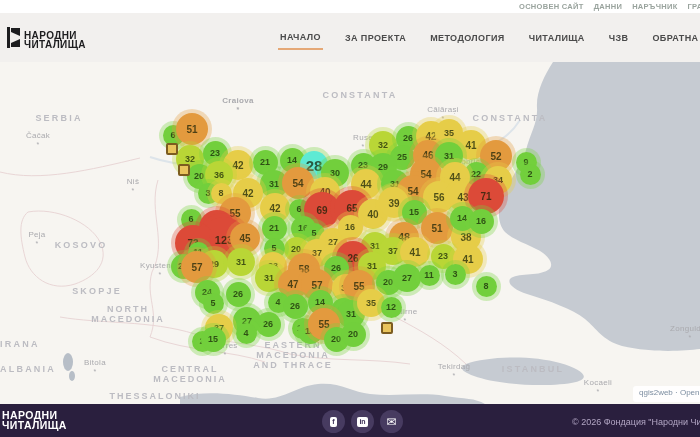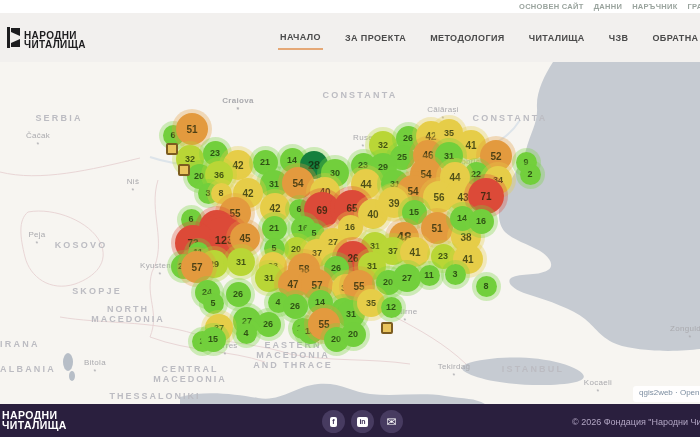--- a/index.html
+++ b/index.html
@@ -189,21 +189,21 @@
         </div>
       </div>
     <div id="markers">
         <div class="cl" style="height: 21px; width: 21px; left: 162.5px; top: 62.5px; background: rgb(114, 207, 60); box-shadow: rgba(118, 210, 63, 0.32) 0px 0px 0px 4px; font-size: 9px;">6</div>
         <div class="cl" style="height: 32px; width: 32px; left: 176px; top: 51px; background: rgb(227, 154, 62); box-shadow: rgba(227, 154, 62, 0.32) 0px 0px 0px 4px; font-size: 10px;">51</div>
         <div class="cl" style="height: 28px; width: 28px; left: 176px; top: 83px; background: rgb(185, 214, 54); box-shadow: rgba(185, 214, 54, 0.32) 0px 0px 0px 4px; font-size: 9px;">32</div>
         <div class="cl" style="height: 25px; width: 25px; left: 202.5px; top: 78.5px; background: rgb(114, 207, 60); box-shadow: rgba(118, 210, 63, 0.32) 0px 0px 0px 4px; font-size: 9px;">23</div>
         <div class="cl" style="height: 30px; width: 30px; left: 223px; top: 88px; background: rgb(230, 205, 72); box-shadow: rgba(230, 205, 72, 0.32) 0px 0px 0px 4px; font-size: 10px;">42</div>
         <div class="cl" style="height: 25px; width: 25px; left: 252.5px; top: 87.5px; background: rgb(114, 207, 60); box-shadow: rgba(118, 210, 63, 0.32) 0px 0px 0px 4px; font-size: 9px;">21</div>
         <div class="cl" style="height: 25px; width: 25px; left: 279.5px; top: 85.5px; background: rgb(114, 207, 60); box-shadow: rgba(118, 210, 63, 0.32) 0px 0px 0px 4px; font-size: 9px;">14</div>
-        <div class="cl" style="height: 28px; width: 28px; left: 300px; top: 89px; background: #15803d; box-shadow: rgba(118, 210, 63, 0.32) 0px 0px 0px 4px; font-size: 11px;">28</div>
+        <div class="cl" style="height: 28px; width: 28px; left: 300px; top: 89px; background: #5eead4; box-shadow: rgba(118, 210, 63, 0.32) 0px 0px 0px 4px; font-size: 15px;">28</div>
         <div class="cl" style="height: 28px; width: 28px; left: 321px; top: 97px; background: rgb(114, 207, 60); box-shadow: rgba(118, 210, 63, 0.32) 0px 0px 0px 4px; font-size: 9px;">30</div>
         <div class="cl" style="height: 25px; width: 25px; left: 186.5px; top: 101.5px; background: rgb(114, 207, 60); box-shadow: rgba(118, 210, 63, 0.32) 0px 0px 0px 4px; font-size: 9px;">20</div>
         <div class="cl" style="height: 28px; width: 28px; left: 205px; top: 99px; background: rgb(185, 214, 54); box-shadow: rgba(185, 214, 54, 0.32) 0px 0px 0px 4px; font-size: 9px;">36</div>
         <div class="cl" style="height: 28px; width: 28px; left: 260px; top: 108px; background: rgb(114, 207, 60); box-shadow: rgba(118, 210, 63, 0.32) 0px 0px 0px 4px; font-size: 9px;">31</div>
         <div class="cl" style="height: 32px; width: 32px; left: 282px; top: 105px; background: rgb(227, 154, 62); box-shadow: rgba(227, 154, 62, 0.32) 0px 0px 0px 4px; font-size: 10px;">54</div>
         <div class="cl" style="height: 30px; width: 30px; left: 310px; top: 115px; background: rgb(230, 205, 72); box-shadow: rgba(230, 205, 72, 0.32) 0px 0px 0px 4px; font-size: 10px;">40</div>
         <div class="cl" style="height: 21px; width: 21px; left: 197.5px; top: 120.5px; background: rgb(114, 207, 60); box-shadow: rgba(118, 210, 63, 0.32) 0px 0px 0px 4px; font-size: 9px;">3</div>
         <div class="cl" style="height: 21px; width: 21px; left: 210.5px; top: 120.5px; background: rgb(230, 205, 72); box-shadow: rgba(230, 205, 72, 0.32) 0px 0px 0px 4px; font-size: 9px;">8</div>
         <div class="cl" style="height: 30px; width: 30px; left: 233px; top: 116px; background: rgb(230, 205, 72); box-shadow: rgba(230, 205, 72, 0.32) 0px 0px 0px 4px; font-size: 10px;">42</div>
         <div class="cl" style="height: 28px; width: 28px; left: 369px; top: 69px; background: rgb(185, 214, 54); box-shadow: rgba(185, 214, 54, 0.32) 0px 0px 0px 4px; font-size: 9px;">32</div>
@@ -255,21 +255,21 @@
         <div class="cl" style="height: 25px; width: 25px; left: 194.5px; top: 217.5px; background: rgb(114, 207, 60); box-shadow: rgba(118, 210, 63, 0.32) 0px 0px 0px 4px; font-size: 9px;">24</div>
         <div class="cl" style="height: 21px; width: 21px; left: 202.5px; top: 230.5px; background: rgb(114, 207, 60); box-shadow: rgba(118, 210, 63, 0.32) 0px 0px 0px 4px; font-size: 9px;">5</div>
         <div class="cl" style="height: 25px; width: 25px; left: 225.5px; top: 219.5px; background: rgb(114, 207, 60); box-shadow: rgba(118, 210, 63, 0.32) 0px 0px 0px 4px; font-size: 9px;">26</div>
         <div class="cl" style="height: 36px; width: 36px; left: 334px; top: 128px; background: rgb(220, 74, 56); box-shadow: rgba(220, 74, 56, 0.32) 0px 0px 0px 4px; font-size: 10px;">65</div>
         <div class="cl" style="height: 30px; width: 30px; left: 358px; top: 137px; background: rgb(230, 205, 72); box-shadow: rgba(230, 205, 72, 0.32) 0px 0px 0px 4px; font-size: 10px;">40</div>
         <div class="cl" style="height: 30px; width: 30px; left: 379px; top: 126px; background: rgb(230, 205, 72); box-shadow: rgba(230, 205, 72, 0.32) 0px 0px 0px 4px; font-size: 10px;">39</div>
         <div class="cl" style="height: 25px; width: 25px; left: 401.5px; top: 137.5px; background: rgb(114, 207, 60); box-shadow: rgba(118, 210, 63, 0.32) 0px 0px 0px 4px; font-size: 9px;">15</div>
         <div class="cl" style="height: 25px; width: 25px; left: 337.5px; top: 152.5px; background: rgb(230, 205, 72); box-shadow: rgba(230, 205, 72, 0.32) 0px 0px 0px 4px; font-size: 9px;">16</div>
         <div class="cl" style="height: 32px; width: 32px; left: 421px; top: 150px; background: rgb(227, 154, 62); box-shadow: rgba(227, 154, 62, 0.32) 0px 0px 0px 4px; font-size: 10px;">51</div>
         <div class="cl" style="height: 30px; width: 30px; left: 451px; top: 160px; background: rgb(230, 205, 72); box-shadow: rgba(230, 205, 72, 0.32) 0px 0px 0px 4px; font-size: 10px;">38</div>
-        <div class="cl" style="height: 30px; width: 30px; left: 389px; top: 160px; background: rgb(227, 154, 62); box-shadow: rgba(227, 154, 62, 0.32) 0px 0px 0px 4px; font-size: 14px;">48</div>
+        <div class="cl" style="height: 30px; width: 30px; left: 389px; top: 160px; background: rgb(227, 154, 62); box-shadow: rgba(227, 154, 62, 0.32) 0px 0px 0px 4px; font-size: 11px;">48</div>
         <div class="cl" style="height: 28px; width: 28px; left: 361px; top: 170px; background: rgb(185, 214, 54); box-shadow: rgba(185, 214, 54, 0.32) 0px 0px 0px 4px; font-size: 9px;">31</div>
         <div class="cl" style="height: 28px; width: 28px; left: 379px; top: 175px; background: rgb(185, 214, 54); box-shadow: rgba(185, 214, 54, 0.32) 0px 0px 0px 4px; font-size: 9px;">37</div>
         <div class="cl" style="height: 30px; width: 30px; left: 400px; top: 175px; background: rgb(230, 205, 72); box-shadow: rgba(230, 205, 72, 0.32) 0px 0px 0px 4px; font-size: 10px;">41</div>
         <div class="cl" style="height: 25px; width: 25px; left: 430.5px; top: 181.5px; background: rgb(185, 214, 54); box-shadow: rgba(185, 214, 54, 0.32) 0px 0px 0px 4px; font-size: 9px;">23</div>
         <div class="cl" style="height: 30px; width: 30px; left: 453px; top: 182px; background: rgb(230, 205, 72); box-shadow: rgba(230, 205, 72, 0.32) 0px 0px 0px 4px; font-size: 10px;">41</div>
         <div class="cl" style="height: 34px; width: 34px; left: 336px; top: 179px; background: rgb(220, 74, 56); box-shadow: rgba(220, 74, 56, 0.32) 0px 0px 0px 4px; font-size: 10px;">26</div>
         <div class="cl" style="height: 28px; width: 28px; left: 358px; top: 190px; background: rgb(185, 214, 54); box-shadow: rgba(185, 214, 54, 0.32) 0px 0px 0px 4px; font-size: 9px;">31</div>
         <div class="cl" style="height: 32px; width: 32px; left: 288px; top: 191px; background: rgb(227, 154, 62); box-shadow: rgba(227, 154, 62, 0.32) 0px 0px 0px 4px; font-size: 10px;">58</div>
         <div class="cl" style="height: 25px; width: 25px; left: 323.5px; top: 193.5px; background: rgb(114, 207, 60); box-shadow: rgba(118, 210, 63, 0.32) 0px 0px 0px 4px; font-size: 9px;">26</div>
         <div class="cl" style="height: 28px; width: 28px; left: 255px; top: 202px; background: rgb(185, 214, 54); box-shadow: rgba(185, 214, 54, 0.32) 0px 0px 0px 4px; font-size: 9px;">31</div>

